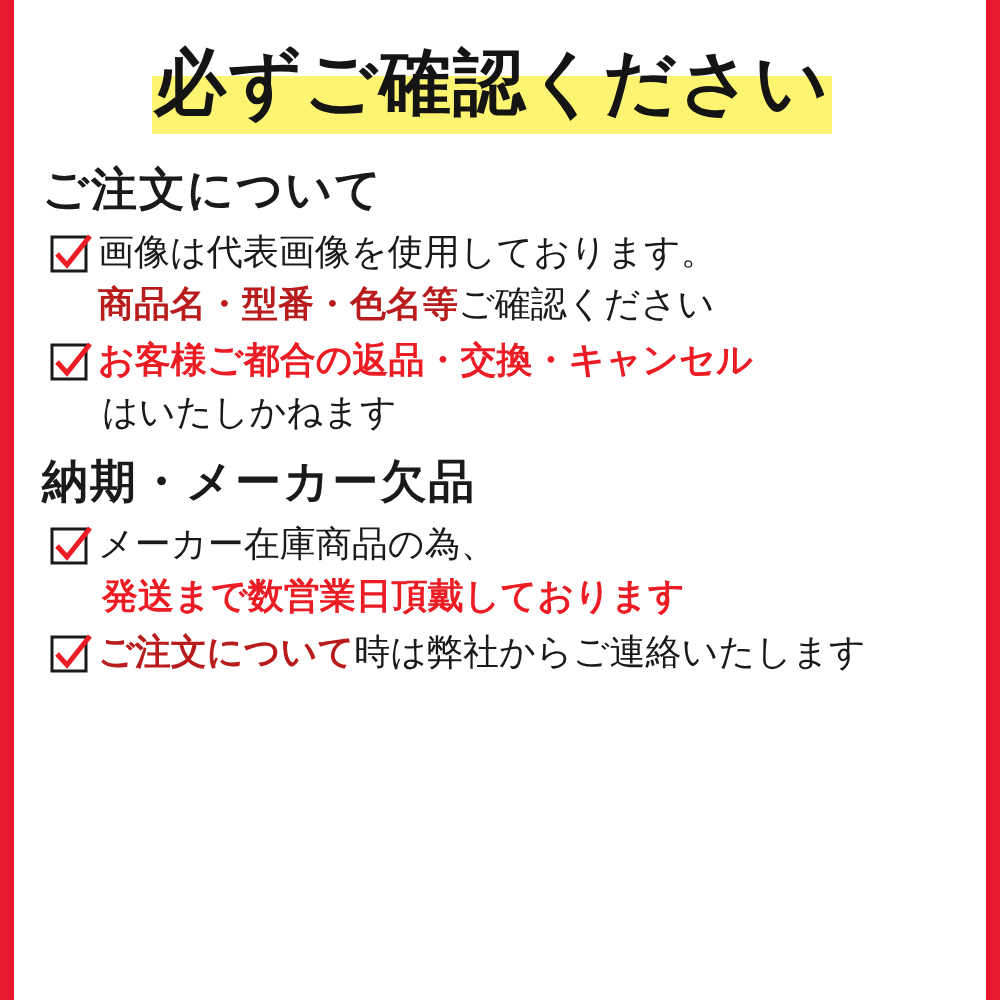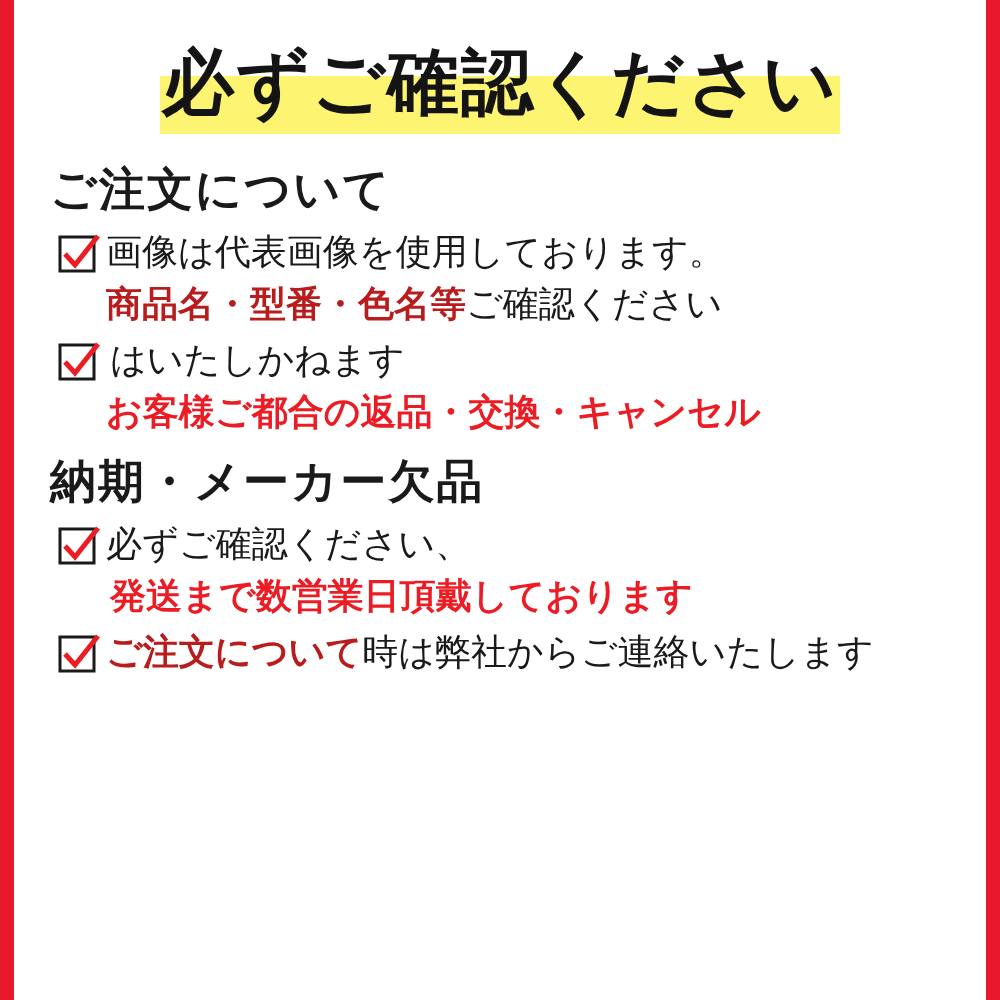--- a/index.html
+++ b/index.html
@@ -26,21 +26,21 @@
     top: 0;
     width: 14px;
     height: 1000px;
     background: #e8192c;
   }
   .edge-bar.left { left: 0; }
   .edge-bar.right { right: 0; }
 
   .content {
     position: absolute;
-    left: 14px;
+    left: 6px;
     top: 0;
     width: 972px;
     height: 1000px;
     box-sizing: border-box;
     padding: 30px 26px 0 26px;
   }
 
   
   .title-wrap {
     position: relative;
@@ -154,37 +154,37 @@
     </div>
 
     <div class="item">
       <span class="check-icon">
         <svg viewBox="0 0 42 42" width="42" height="42" aria-hidden="true">
           <rect x="2" y="3" width="34" height="34" fill="#ffffff" stroke="#1a1a1a" stroke-width="3"></rect>
           <path d="M7 20 L17 31 L40 2" fill="none" stroke="#ec1c24" stroke-width="5"></path>
         </svg>
       </span>
       <span class="item-lines" style="display: block;">
+        <span class="line red" style="display: block;">お客様ご都合の返品・交換・キャンセル</span>
         <span class="line indent" style="display: block;">はいたしかねます</span>
-        <span class="line red" style="display: block;">お客様ご都合の返品・交換・キャンセル</span>
       </span>
     </div>
 
 
     <div class="section-heading second">納期・メーカー欠品</div>
 
     <div class="item">
       <span class="check-icon">
         <svg viewBox="0 0 42 42" width="42" height="42" aria-hidden="true">
           <rect x="2" y="3" width="34" height="34" fill="#ffffff" stroke="#1a1a1a" stroke-width="3"></rect>
           <path d="M7 20 L17 31 L40 2" fill="none" stroke="#ec1c24" stroke-width="5"></path>
         </svg>
       </span>
       <span class="item-lines" style="display: block;">
-        <span class="line" style="display: block;">必ずご確認ください、</span>
+        <span class="line" style="display: block;">メーカー在庫商品の為、</span>
         <span class="line red indent" style="display: block;">発送まで数営業日頂戴しております</span>
       </span>
     </div>
 
     <div class="item">
       <span class="check-icon">
         <svg viewBox="0 0 42 42" width="42" height="42" aria-hidden="true">
           <rect x="2" y="3" width="34" height="34" fill="#ffffff" stroke="#1a1a1a" stroke-width="3"></rect>
           <path d="M7 20 L17 31 L40 2" fill="none" stroke="#ec1c24" stroke-width="5"></path>
         </svg>

